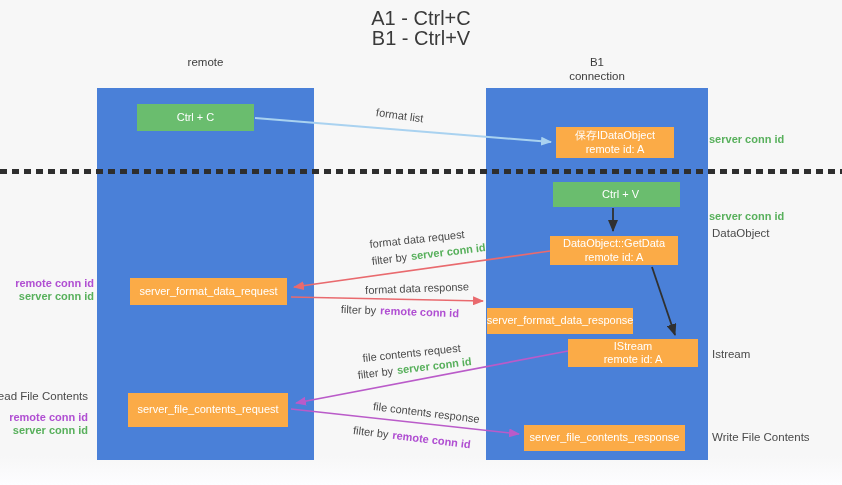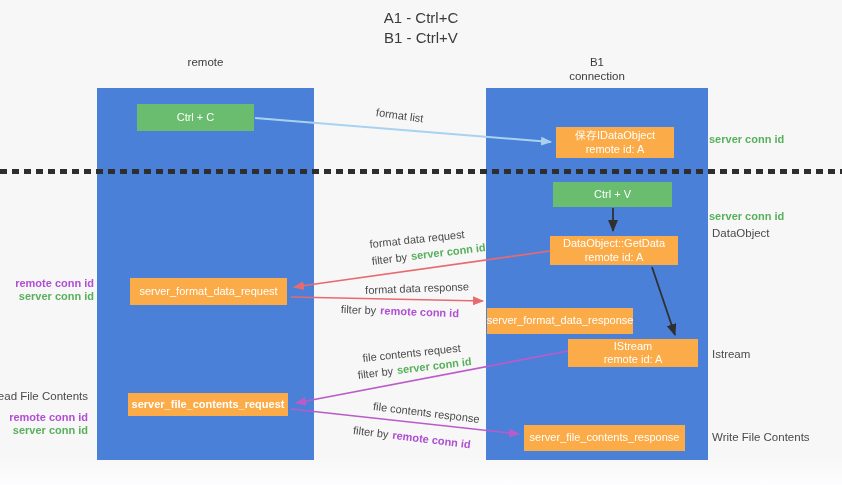--- a/index.html
+++ b/index.html
@@ -3,21 +3,21 @@
 <meta charset="utf-8">
 <style>
   html,body{margin:0;padding:0;}
   .canvas{
     position:relative;width:842px;height:485px;overflow:hidden;
     background:linear-gradient(#f7f7f7 0 94%, #fdfdff);
     font-family:"Liberation Sans", sans-serif;
     -webkit-font-smoothing:antialiased;
   }
   .title{position:absolute;left:0;top:8px;width:842px;text-align:center;
-    font-size:15px;line-height:20px;color:#3a3a3a;}
+    font-size:20px;line-height:20px;color:#3a3a3a;}
   .lane{position:absolute;top:88px;height:372px;background:#4a80d8;z-index:1;}
   .lane-header{position:absolute;top:55px;text-align:center;font-size:11.5px;
     line-height:14px;color:#3c3c3c;z-index:4;}
   .dotted{position:absolute;left:0;top:169px;width:842px;height:5px;z-index:2;
     background:repeating-linear-gradient(to right,#2e2e2e 0 7px,transparent 7px 12px);}
   .arrows{position:absolute;left:0;top:0;z-index:3;pointer-events:none;}
   .node{position:absolute;z-index:4;display:flex;flex-direction:column;
     align-items:center;justify-content:center;color:#fff;font-size:11px;
     line-height:13.5px;text-align:center;white-space:nowrap;}
   .orange{background:#fbab47;}
@@ -78,38 +78,38 @@
     <line x1="291" y1="409" x2="519" y2="434" stroke="#ba5bc9" stroke-width="1.7" marker-end="url(#mh-purple)"></line>
   </svg>
 
   <div class="node green" style="left:137px;top:104px;width:117px;height:27px;">
     <span>Ctrl + C</span>
   </div>
   <div class="node orange" style="left:556px;top:127px;width:118px;height:31px;">
     <span>保存IDataObject</span>
     <span>remote id: A</span>
   </div>
-  <div class="node green" style="left:553px;top:182px;width:119px;height:25px;">
+  <div class="node green" style="left:553px;top:182px;width:119px;height:25px;padding-left:8px;">
     <span>Ctrl + V</span>
   </div>
   <div class="node orange" style="left:550px;top:236px;width:128px;height:29px;">
     <span>DataObject::GetData</span>
     <span>remote id: A</span>
   </div>
   <div class="node orange" style="left:130px;top:278px;width:157px;height:27px;">
     <span>server_format_data_request</span>
   </div>
   <div class="node orange" style="left:487px;top:289px;width:146px;height:26px;margin-top:19px;">
     <span>server_format_data_response</span>
   </div>
   <div class="node orange" style="left:568px;top:339px;width:130px;height:28px;">
     <span>IStream</span>
     <span>remote id: A</span>
   </div>
-  <div class="node orange" style="left:128px;top:393px;width:160px;height:23px;font-weight:bold;">
+  <div class="node orange" style="left:128px;top:393px;width:160px;height:34px;">
     <span>server_file_contents_request</span>
   </div>
   <div class="node orange" style="left:524px;top:425px;width:161px;height:26px;">
     <span>server_file_contents_response</span>
   </div>
 
   <div class="slabel gtxt" style="left:709px;top:133px;">server conn id</div>
   <div class="slabel gtxt" style="left:709px;top:210px;">server conn id</div>
   <div class="slabel gray" style="left:712px;top:227px;">DataObject</div>
   <div class="slabel gray" style="left:712px;top:348px;">Istream</div>

